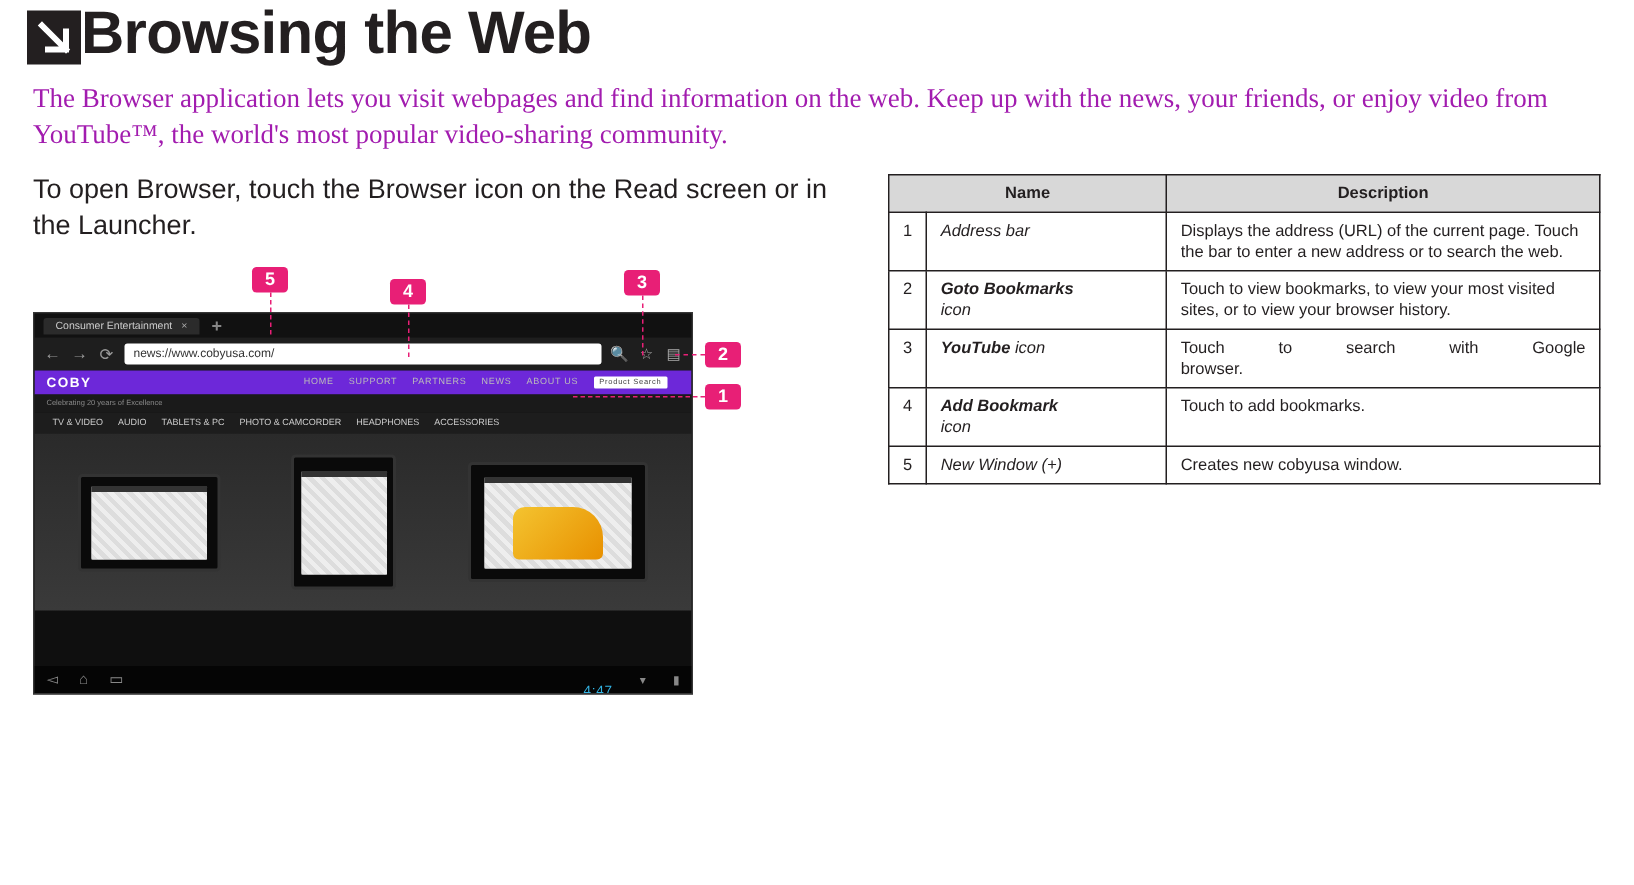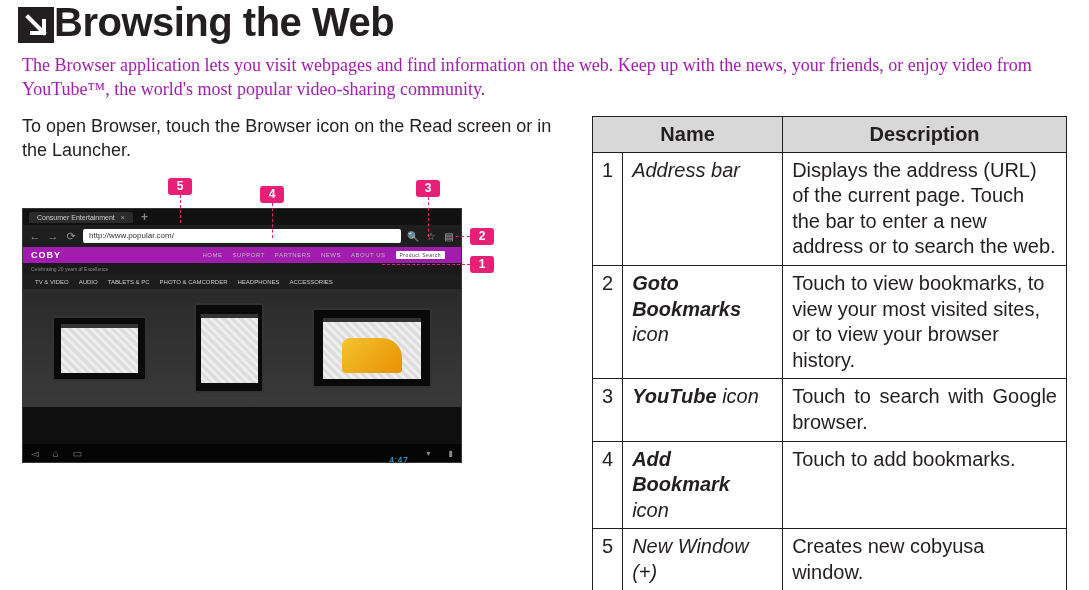--- a/index.html
+++ b/index.html
@@ -145,21 +145,21 @@
     border-radius: 2px;
   }
   .bm-right-icon {
     color:#aaa;
     font-size: 10px;
     width:12px;
     text-align:center;
   }
   .bm-menu {
     height: 16px;
-    background: #a21caf;
+    background: #6d28d9;
     display:flex;
     align-items:center;
     justify-content:flex-end;
     gap: 10px;
     padding-right: 16px;
     color:#bbb;
     font-size:6px;
     letter-spacing:.5px;
   }
   .bm-menu span.logo {
@@ -253,21 +253,21 @@
   }
   .bm-sys-right { color:#888; font-size:8px; margin-left:4px; }
 
   .right-col {
     flex: 1;
     padding-top: 2px;
   }
   table.desc {
     border-collapse: collapse;
     width: 100%;
-    font-size: 20px;
+    font-size: 11px;
   }
   table.desc th {
     background: #d8d8d8;
     border: 1px solid #231f20;
     font-weight: 700;
     padding: 6px 8px;
     text-align: center;
   }
   table.desc td {
     border: 1px solid #231f20;
@@ -317,21 +317,21 @@
 
       <div class="browser-mock">
         <div class="bm-tabs">
           <div class="bm-tab"><span>Consumer Entertainment</span><span class="bm-tab-close">×</span></div>
           <div class="bm-plus">+</div>
         </div>
         <div class="bm-addr">
           <span class="bm-nav-icon">←</span>
           <span class="bm-nav-icon">→</span>
           <span class="bm-nav-icon">⟳</span>
-          <div class="bm-url">http://www.popular.com/</div>
+          <div class="bm-url">news://www.cobyusa.com/</div>
           <span class="bm-right-icon">🔍</span>
           <span class="bm-right-icon">☆</span>
           <span class="bm-right-icon">▤</span>
         </div>
         <div class="bm-menu">
           <span class="logo">COBY</span>
           <span>HOME</span>
           <span>SUPPORT</span>
           <span>PARTNERS</span>
           <span>NEWS</span>

